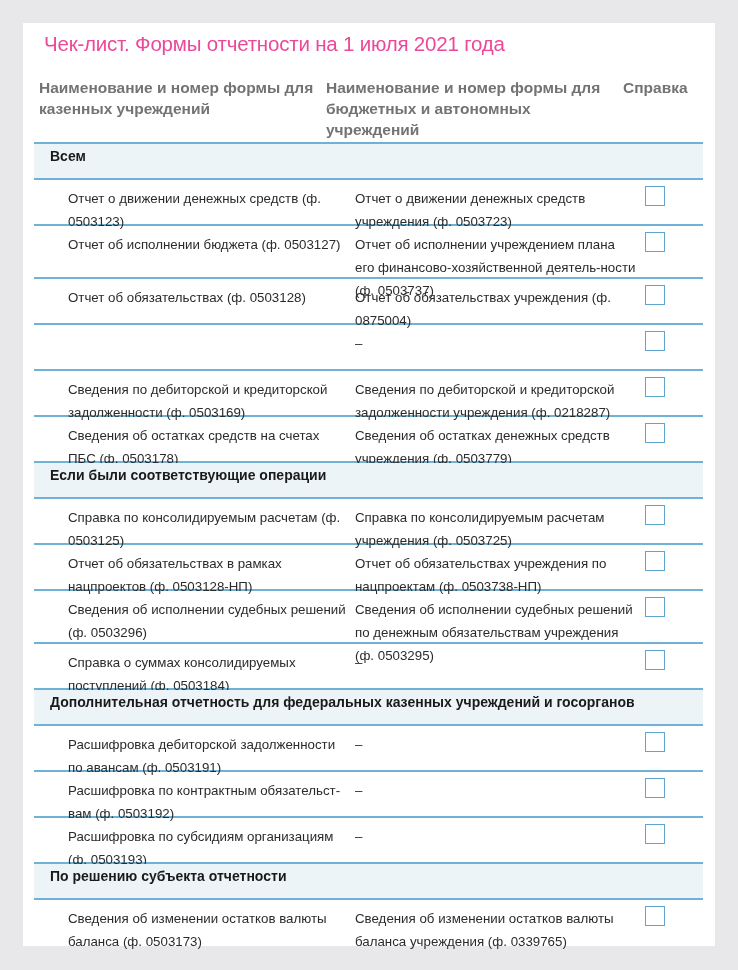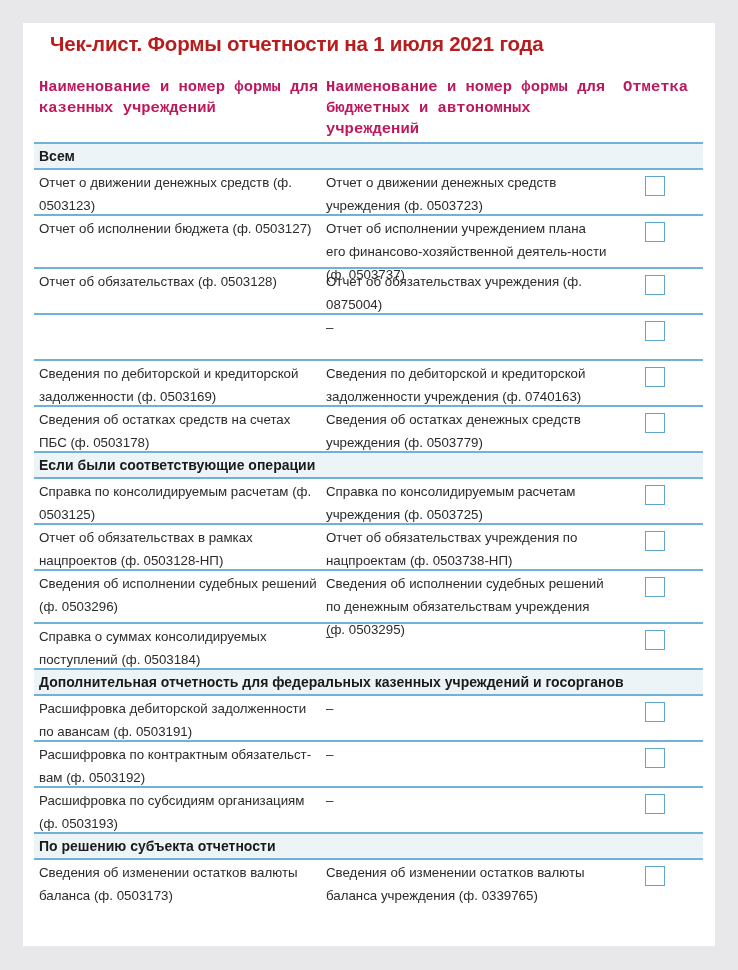--- a/index.html
+++ b/index.html
@@ -12,90 +12,89 @@
     overflow: hidden;
   }
   .card {
     position: absolute;
     left: 23px; top: 23px;
     width: 692px; height: 923px;
     background: #ffffff;
   }
   .title {
     position: absolute;
-    left: 27px; top: 9px;
+    left: 21px; top: 9px;
     font-size: 20.5px;
-    font-weight: bold;
-    color: #b91c1c;
+    font-weight: normal;
+    color: #ec4899;
     letter-spacing: -0.2px;
     white-space: nowrap;
   }
   .thead {
     position: absolute;
     left: 11px; top: 54px;
     width: 669px; height: 66px;
   }
   .th {
     position: absolute; top: 0;
     font-size: 15.5px;
     font-weight: bold;
-    color: #be185d;
+    color: #737373;
     line-height: 21px;
-    font-family: Liberation Mono, monospace;
   }
   .th.c1 { left: 5px; width: 280px; }
   .th.c2 { left: 292px; width: 280px; }
   .th.c3 { left: 589px; width: 80px; }
   .table {
     position: absolute;
     left: 11px; top: 119px;
     width: 669px;
     border-top: 2px solid #6fb2d6;
   }
   .row {
     position: relative;
     border-bottom: 2px solid #6fb2d6;
     box-sizing: border-box;
     font-size: 13.3px;
     line-height: 23px;
     color: #2b2b2b;
   }
   .row.section {
     background: #edf4f8;
-    height: 26px;
+    height: 36px;
     font-weight: bold;
     font-size: 14px;
     line-height: 24px;
-    padding-left: 5px;
+    padding-left: 16px;
     color: #1a1a1a;
   }
   .row.h2 { height: 46px; }
   .row.h3 { height: 53px; }
-  .cell { position: absolute; top: 1px; }
+  .cell { position: absolute; top: 7px; margin-left: 29px; }
   .cell.c1 { left: 5px; width: 282px; }
   .cell.c2 { left: 292px; width: 282px; }
   .check {
     position: absolute;
     left: 611px; top: 6px;
     width: 18px; height: 18px;
     border: 1.6px solid #5ea5cf;
     background: #fff;
     cursor: pointer;
   }
 </style>
 </head>
 <body>
 
 <div class="card">
   <div class="title">Чек-лист. Формы отчетности на 1 июля 2021 года</div>
 
   <div class="thead">
     <div class="th c1">Наименование и номер формы для казенных учреждений</div>
     <div class="th c2">Наименование и номер формы для бюджетных и автономных учреждений</div>
-    <div class="th c3">Отметка</div>
+    <div class="th c3">Справка</div>
   </div>
 
   <div class="table">
 
     <div class="row section">Всем</div>
     <div class="row h2">
       <div class="cell c1">Отчет о движении денежных средств (ф. 0503123)</div>
       <div class="cell c2">Отчет о движении денежных средств учреждения (ф. 0503723)</div>
       <div class="check"></div>
     </div>
@@ -108,21 +107,21 @@
       <div class="cell c1">Отчет об обязательствах (ф. 0503128)</div>
       <div class="cell c2">Отчет об обязательствах учреждения (ф. 0875004)</div>
       <div class="check"></div>
     </div>
     <div class="row h2">
       <div class="cell c2">–</div>
       <div class="check"></div>
     </div>
     <div class="row h2">
       <div class="cell c1">Сведения по дебиторской и кредиторской задолженности (ф. 0503169)</div>
-      <div class="cell c2">Сведения по дебиторской и кредиторской задолженности учреждения (ф. 0740163)</div>
+      <div class="cell c2">Сведения по дебиторской и кредиторской задолженности учреждения (ф. 0218287)</div>
       <div class="check"></div>
     </div>
     <div class="row h2">
       <div class="cell c1">Сведения об остатках средств на счетах ПБС (ф. 0503178)</div>
       <div class="cell c2">Сведения об остатках денежных средств учреждения (ф. 0503779)</div>
       <div class="check"></div>
     </div>
 
     <div class="row section">Если были соответствующие операции</div>
     <div class="row h2">

